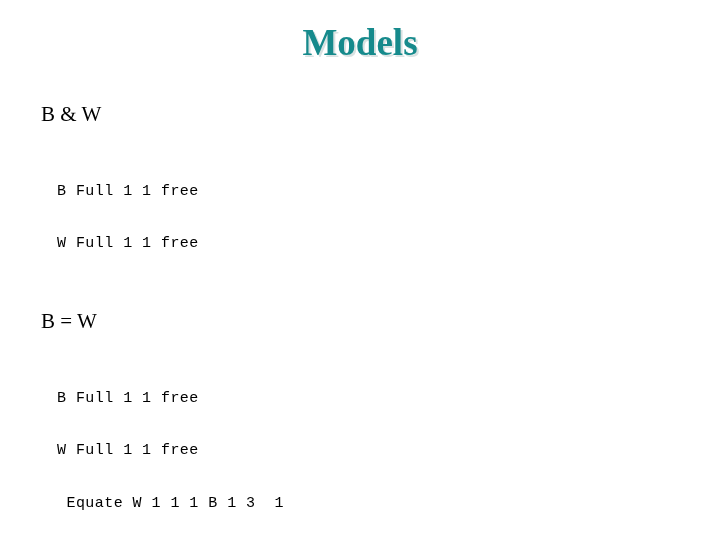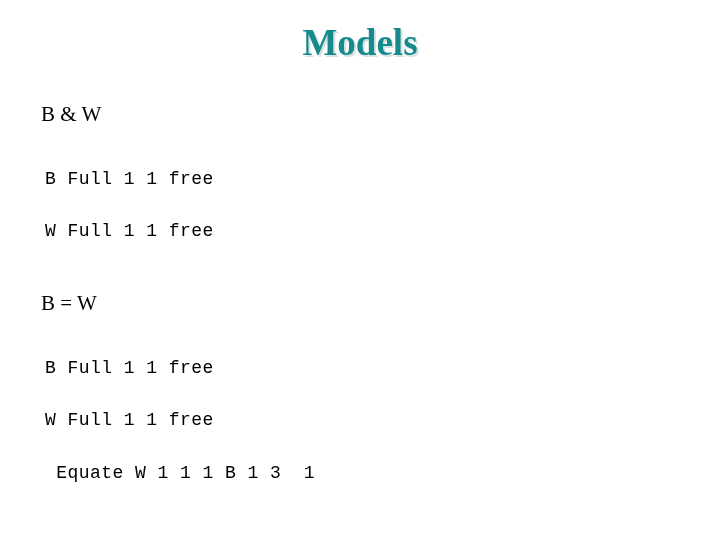--- a/index.html
+++ b/index.html
@@ -60,24 +60,24 @@
     font-size: 21px;
     line-height: 36px;
     color: #000000;
     margin: 0 0 2px 0;
     padding: 0;
     white-space: pre;
   }
 
   .code-block {
     font-family: "Liberation Mono", monospace;
-    font-size: 18px;
+    font-size: 15px;
     line-height: 17.4px;
     color: #000000;
-    margin: 4px;
+    margin: 16px;
     padding: 0;
     white-space: pre;
     letter-spacing: 0.45px;
   }
 
   .code-line {
     display: block;
     white-space: pre;
     margin: 0;
     padding: 0;

